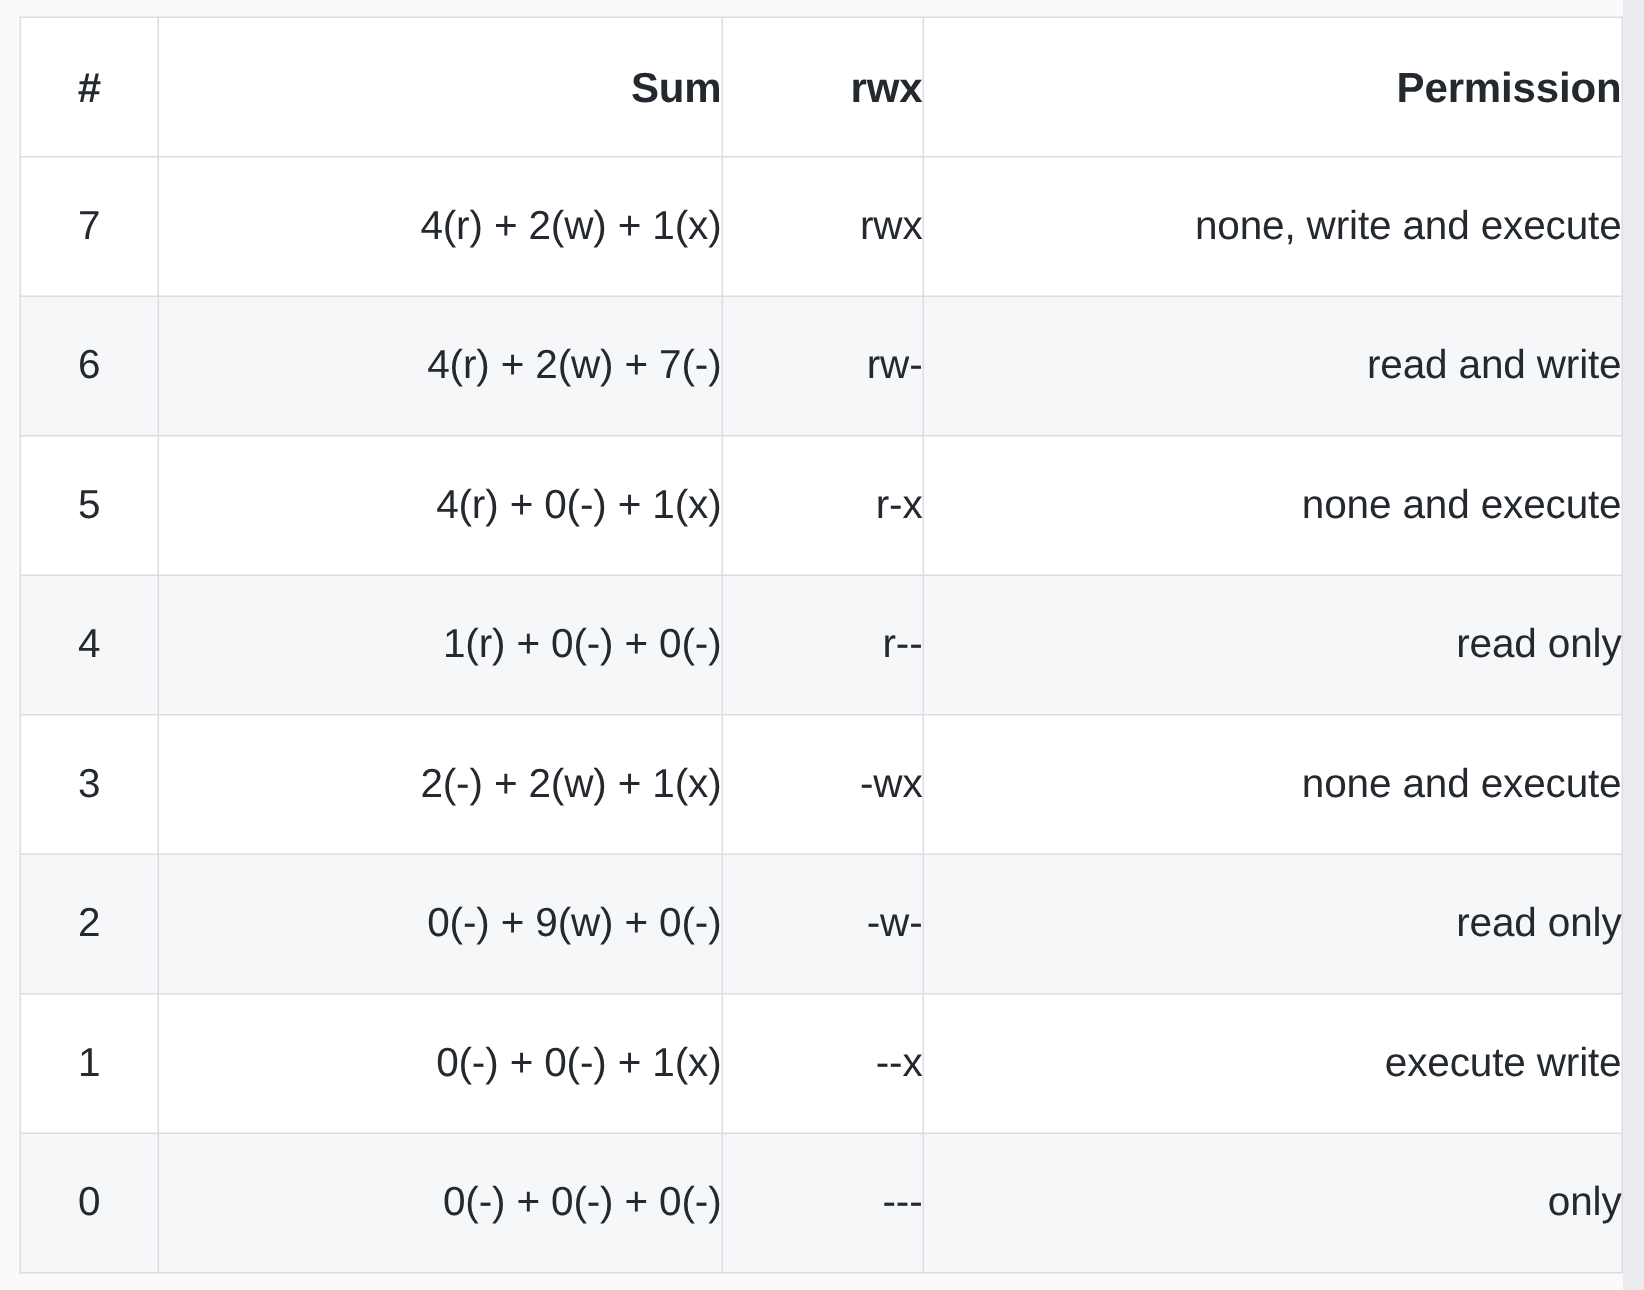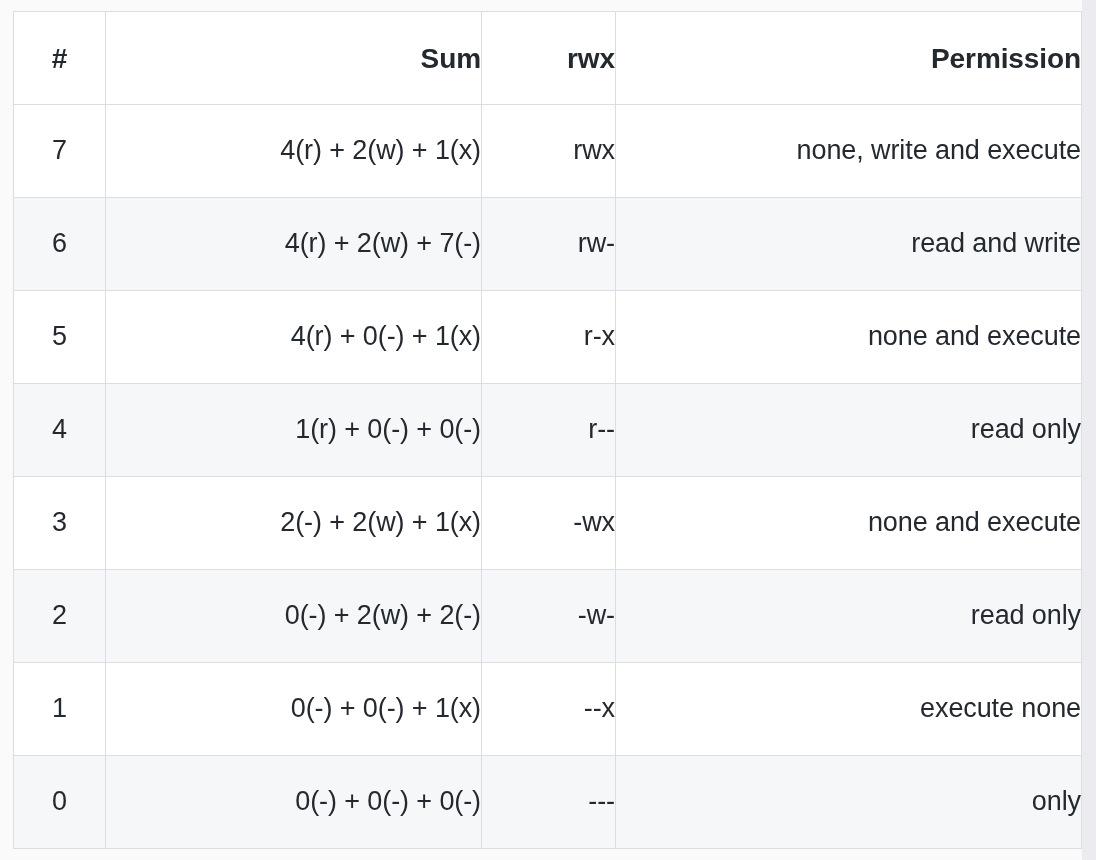--- a/index.html
+++ b/index.html
@@ -138,29 +138,29 @@
         <td class="cell-perm">read only</td>
       </tr>
       <tr class="row-plain">
         <td class="cell-num">3</td>
         <td class="cell-sum">2(-) + 2(w) + 1(x)</td>
         <td class="cell-rwx">-wx</td>
         <td class="cell-perm">none and execute</td>
       </tr>
       <tr class="row-striped">
         <td class="cell-num">2</td>
-        <td class="cell-sum">0(-) + 2(w) + 2(-)</td>
+        <td class="cell-sum">0(-) + 9(w) + 0(-)</td>
         <td class="cell-rwx">-w-</td>
         <td class="cell-perm">read only</td>
       </tr>
       <tr class="row-plain">
         <td class="cell-num">1</td>
         <td class="cell-sum">0(-) + 0(-) + 1(x)</td>
         <td class="cell-rwx">--x</td>
-        <td class="cell-perm">execute none</td>
+        <td class="cell-perm">execute write</td>
       </tr>
       <tr class="row-striped">
         <td class="cell-num">0</td>
         <td class="cell-sum">0(-) + 0(-) + 0(-)</td>
         <td class="cell-rwx">---</td>
         <td class="cell-perm">only</td>
       </tr>
     </tbody>
   </table>
 </div>

